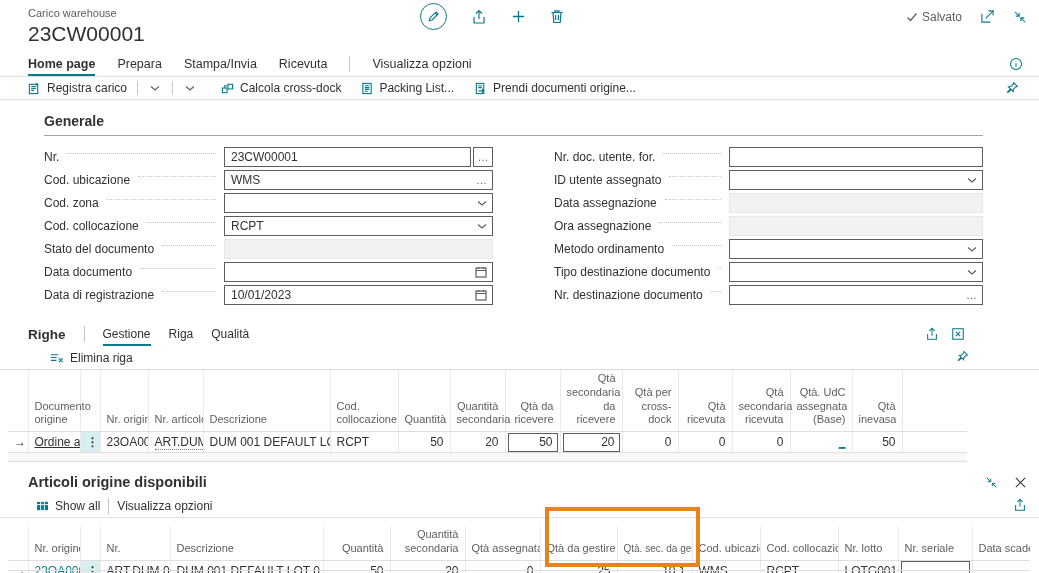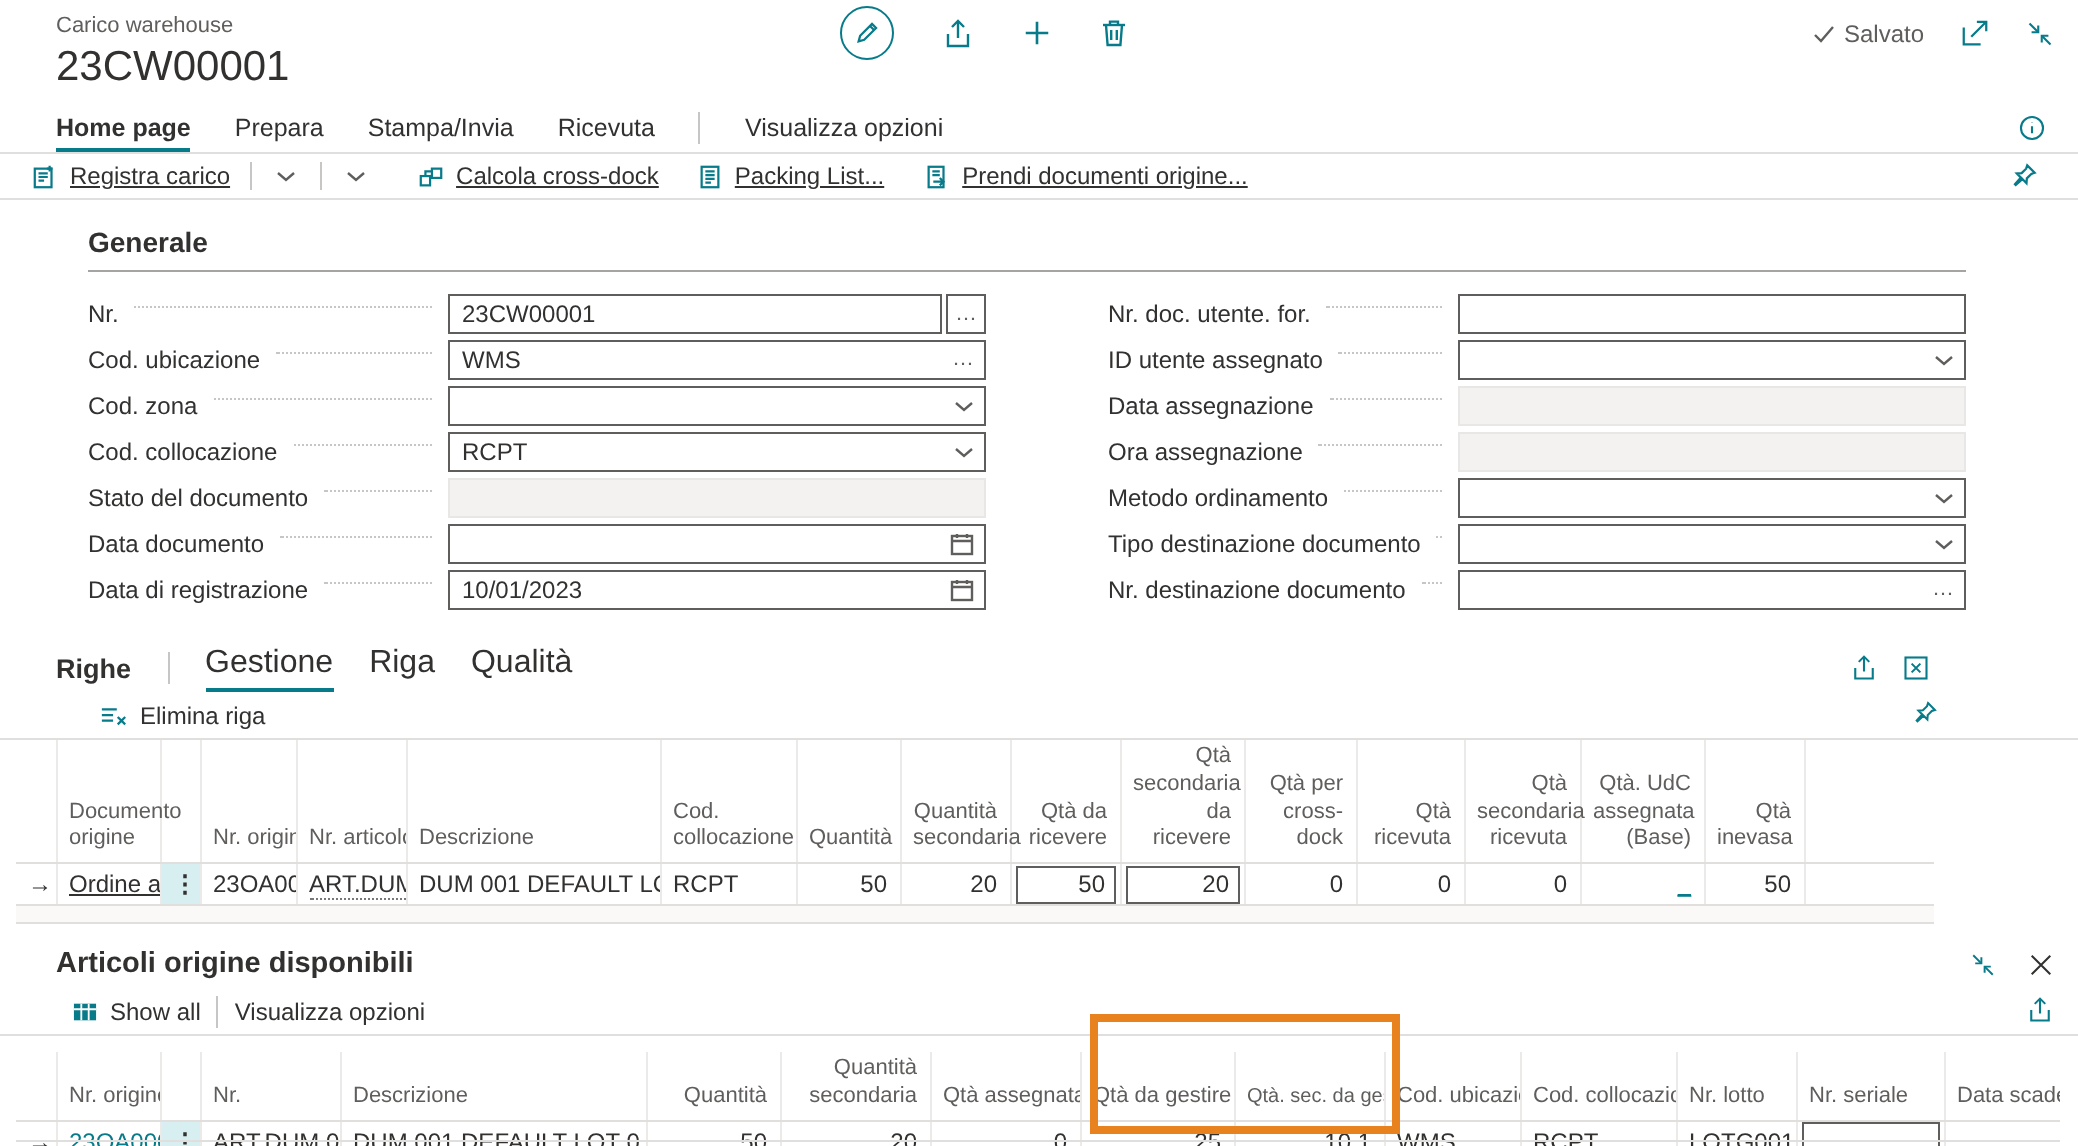--- a/index.html
+++ b/index.html
@@ -32,21 +32,21 @@
   .saved{display:flex;align-items:center;gap:4px;color:var(--muted);font-size:12px;}
 
   
   .tabs{position:relative;display:flex;align-items:flex-end;gap:22px;height:25px;padding-left:28px;border-bottom:1px solid var(--line);}
   .tab{padding-bottom:5px;color:var(--txt);font-size:12.5px;cursor:pointer;text-align:center;}
   .tab.active{font-weight:700;border-bottom:2px solid var(--accent);padding-bottom:3px;}
   .vdiv{width:1px;height:16px;background:var(--line2);align-self:center;}
   .tabs-info{position:absolute;right:16px;bottom:5px;}
 
   
-  .abar{position:relative;display:flex;align-items:center;height:23px;padding-left:16px;border-bottom:1px solid var(--line);gap:10px;text-decoration:underline;}
+  .abar{position:relative;display:flex;align-items:center;height:23px;padding-left:28px;border-bottom:1px solid var(--line);gap:10px;}
   .act{display:flex;align-items:center;gap:6px;cursor:pointer;white-space:nowrap;}
   .act span{font-size:12px;color:var(--txt);}
   .abar .vdiv{height:14px;}
   .chev-btn{display:flex;align-items:center;padding:0 2px;cursor:pointer;}
   .abar-pin{position:absolute;right:20px;top:4px;}
 
   
   .sec{padding-left:44px;margin-top:13px;}
   .sec-h{font-size:14px;font-weight:700;color:var(--txt);padding-bottom:6px;border-bottom:1px solid #a6a4a2;width:939px;}
   .form{display:flex;width:939px;margin-top:9px;justify-content:space-between;}
@@ -61,21 +61,21 @@
   .fieldbox{position:relative;height:20px;border:1px solid var(--fieldborder);background:#fff;display:flex;align-items:center;padding:0 18px 0 6px;width:100%;}
   .fieldbox.noicon{padding-right:6px;}
   .fieldbox.disabled{background:var(--disabled);border-color:#e8e7e5;}
   .fval{font-size:12px;color:var(--txt);white-space:nowrap;overflow:hidden;}
   .fico{position:absolute;right:5px;top:50%;transform:translateY(-50%);color:var(--muted);font-size:11px;line-height:1;}
   .assist-sep{width:20px;height:20px;border:1px solid var(--fieldborder);margin-left:2px;display:flex;align-items:center;justify-content:center;color:var(--muted);font-size:11px;flex:none;cursor:pointer;}
 
   
   .part-h{position:relative;display:flex;align-items:flex-end;gap:18px;height:24px;padding-left:28px;margin-top:16px;}
   .part-title{font-size:13.5px;font-weight:700;padding-bottom:4px;}
-  .ptab{font-size:16px;padding-bottom:5px;cursor:pointer;}
+  .ptab{font-size:12px;padding-bottom:5px;cursor:pointer;}
   .ptab.active{border-bottom:2px solid var(--accent);padding-bottom:3px;}
   .part-h .vdiv{align-self:center;}
   .part-h-icons{position:absolute;right:74px;bottom:5px;display:flex;gap:12px;}
   .subbar{position:relative;display:flex;align-items:center;height:24px;padding-left:50px;border-bottom:1px solid var(--line);gap:8px;}
   .subbar .act span{font-size:12px;}
   .subbar-pin{position:absolute;right:70px;top:4px;}
   .subbar2{padding-left:36px;}
   .subbar2 .share-r{position:absolute;right:12px;top:4px;}
 
   

